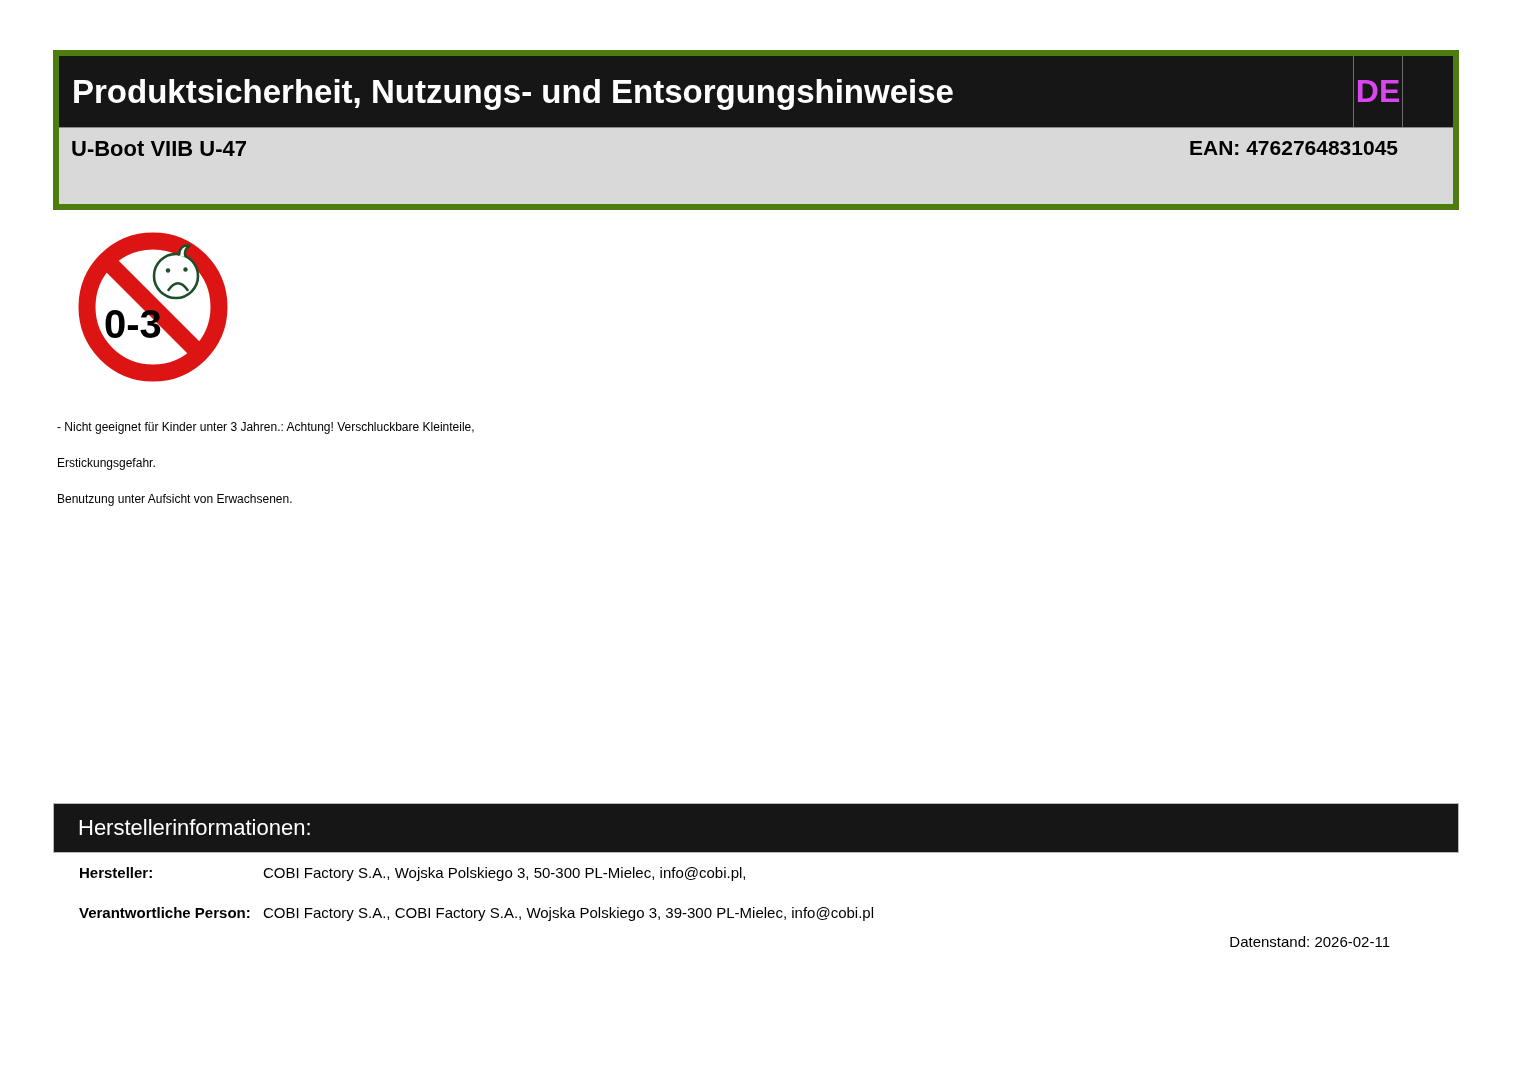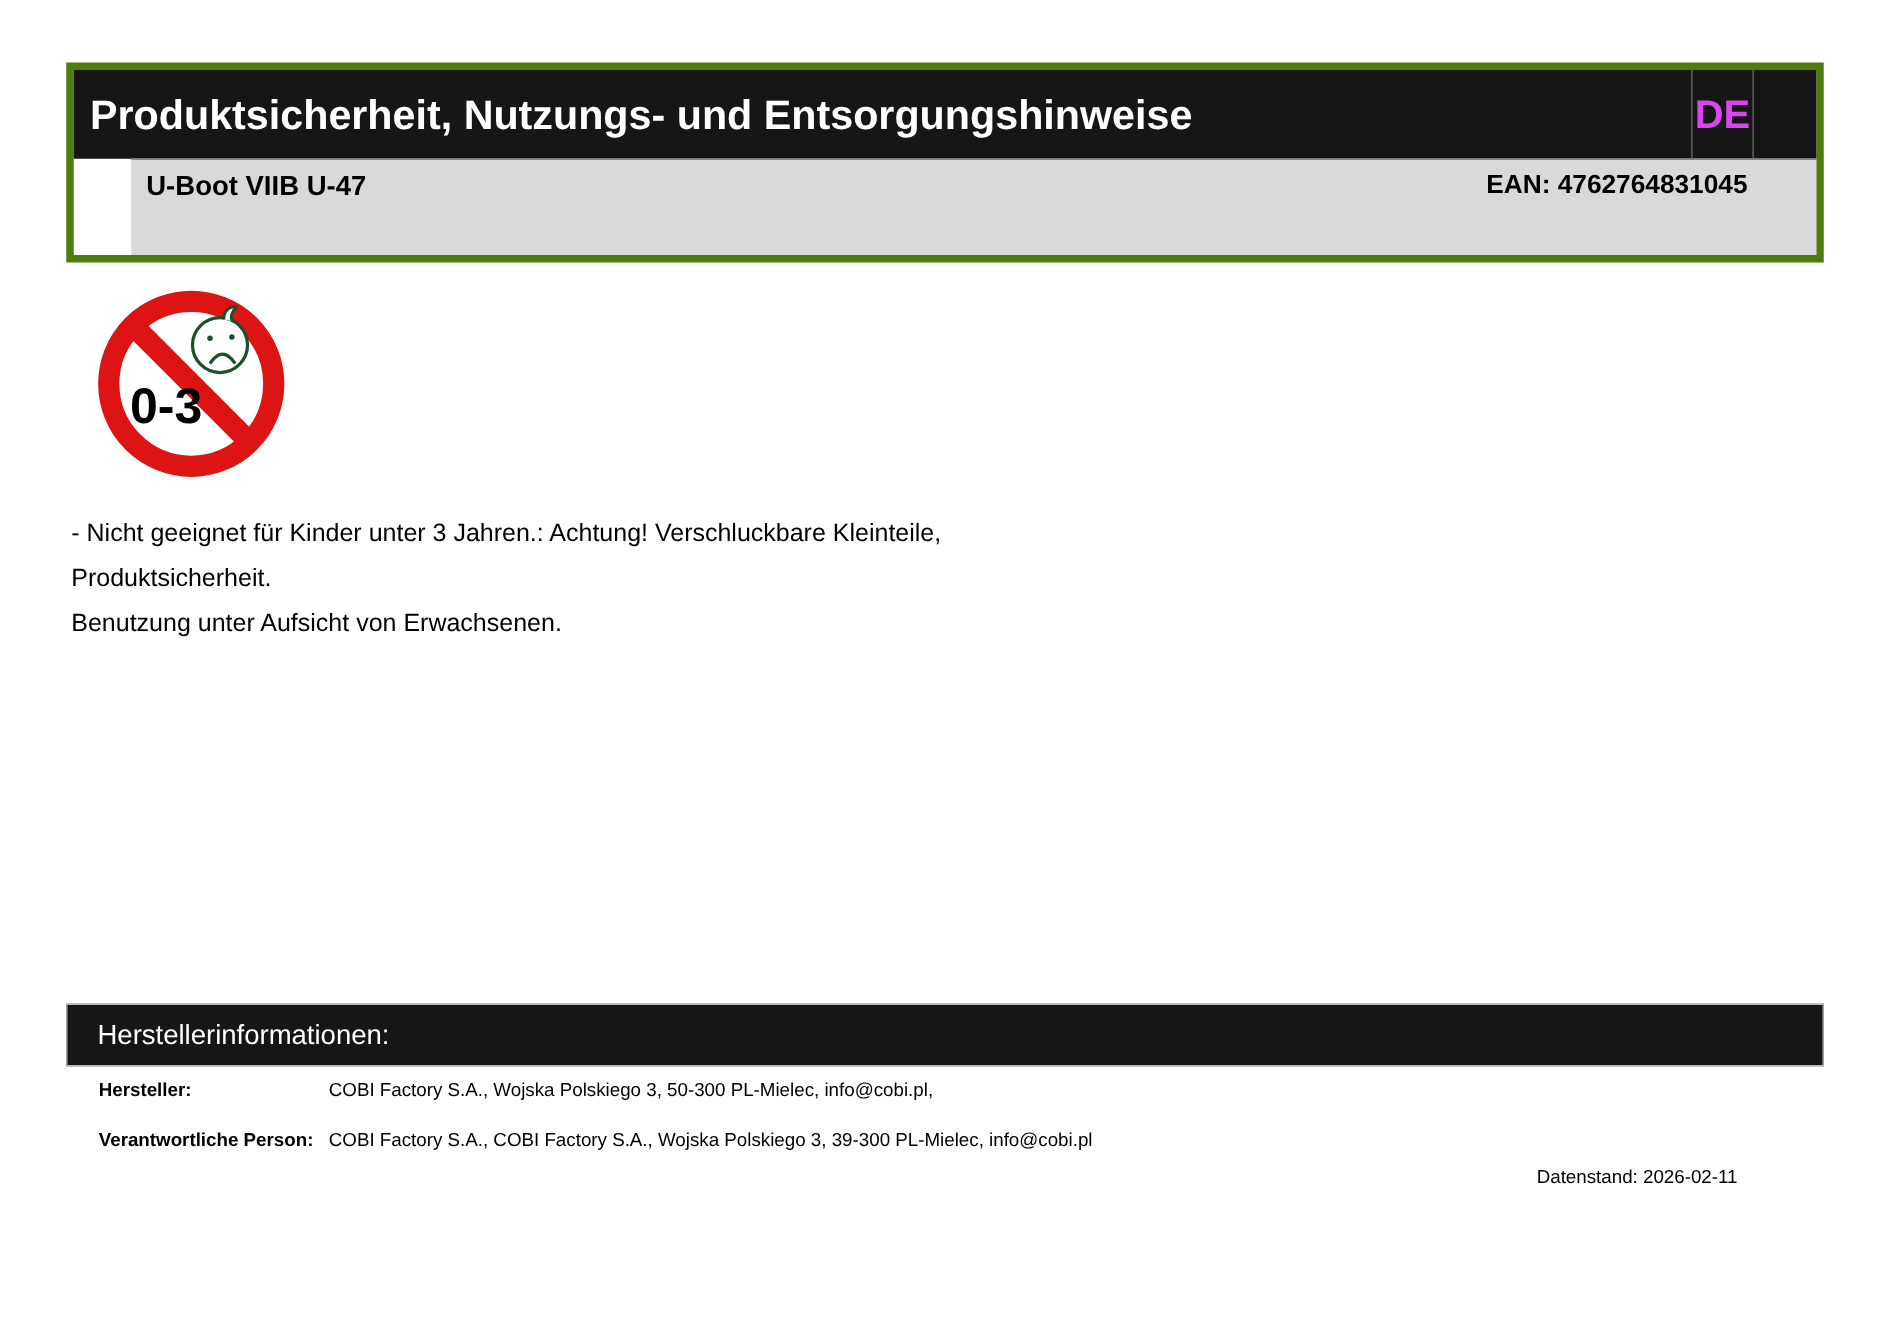--- a/index.html
+++ b/index.html
@@ -23,32 +23,32 @@
   .lang-cell {
     width:50px; height:100%; box-sizing:border-box;
     border-left:1px solid #6e6e6e; border-right:1px solid #6e6e6e;
     color:#d946ef; font-weight:bold; font-size:32px;
     display:flex; align-items:center; justify-content:center;
   }
   .lang-spacer { width:50px; height:100%; }
   .header-row-sub {
     height:77px; background:#d9d9d9; border-top:1px solid #8a8a8a;
     box-sizing:border-box; display:flex; align-items:flex-start;
-    justify-content:space-between; padding:8px 55px 0 12px;margin-left:46px;
+    justify-content:space-between; padding:8px 55px 0 12px;
   }
   .product-name { font-weight:bold; font-size:22px; white-space:nowrap; }
   .ean-code { font-weight:bold; font-size:21px; white-space:nowrap; }
 
   
   .age-icon { position:absolute; left:78px; top:232px; width:150px; height:150px; }
 
   
   .warning-text {
     position:absolute; left:57px; top:409px;
-    font-size:20px; line-height:36px; color:#000;
+    font-size:12px; line-height:36px; color:#000;
   }
   .warning-line { white-space:nowrap; }
 
   
   .mfr-bar {
     position:absolute; left:53px; top:803px; width:1406px; height:50px;
     background:#161616; color:#ffffff; font-size:22px;
     display:flex; align-items:center; padding-left:24px;
     box-sizing:border-box; border:1px solid #b9b9b9;
   }
@@ -88,21 +88,21 @@
         <circle cx="90" cy="38.5" r="2.2" fill="#1c4f2a"></circle>
         <circle cx="107.5" cy="37.5" r="2.2" fill="#1c4f2a"></circle>
         <path d="M 90.5 58 Q 100 44.5 109.5 58" fill="none" stroke="#1c4f2a" stroke-width="2.6" stroke-linecap="round"></path>
       </g>
       <text x="26" y="106" font-size="40" font-weight="bold" fill="#000000" font-family="Liberation Sans, sans-serif">0-3</text>
     </svg>
   </div>
 
   <div class="warning-text">
     <div class="warning-line">- Nicht geeignet für Kinder unter 3 Jahren.: Achtung! Verschluckbare Kleinteile,</div>
-    <div class="warning-line">Produktsicherheit.</div>
+    <div class="warning-line">Erstickungsgefahr.</div>
     <div class="warning-line">Benutzung unter Aufsicht von Erwachsenen.</div>
   </div>
 
   <div class="mfr-bar">Herstellerinformationen:</div>
 
   <div class="info-row info-row-1">
     <span class="info-label">Hersteller:</span>
     <span class="info-value">COBI Factory S.A., Wojska Polskiego 3, 50-300 PL-Mielec, info@cobi.pl,</span>
   </div>
 

